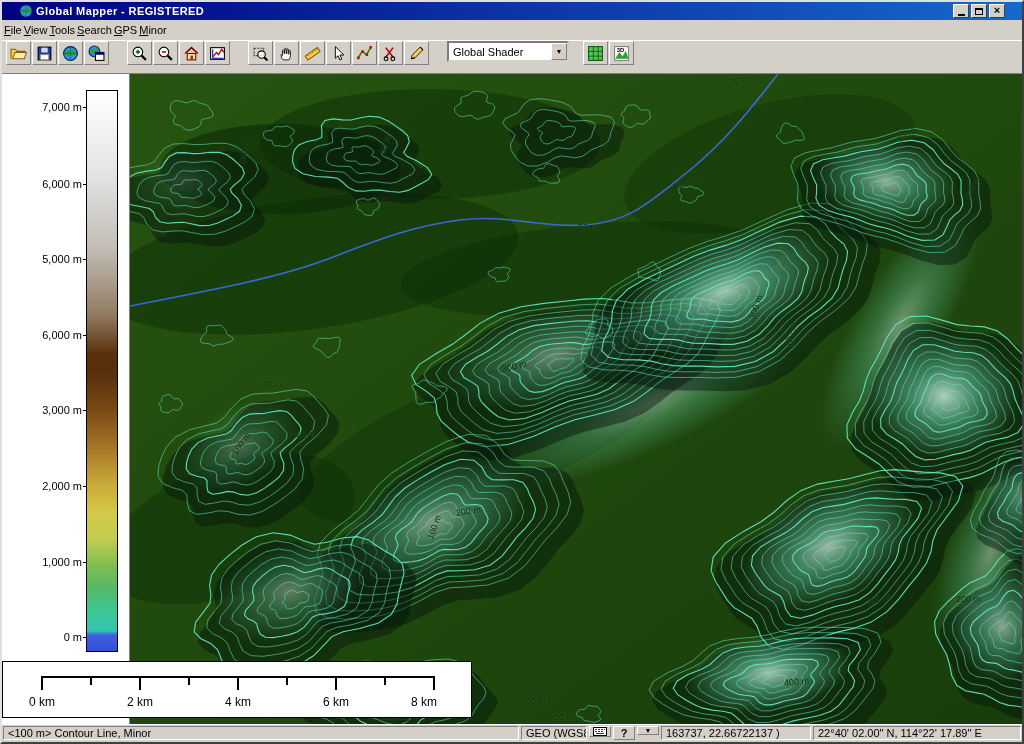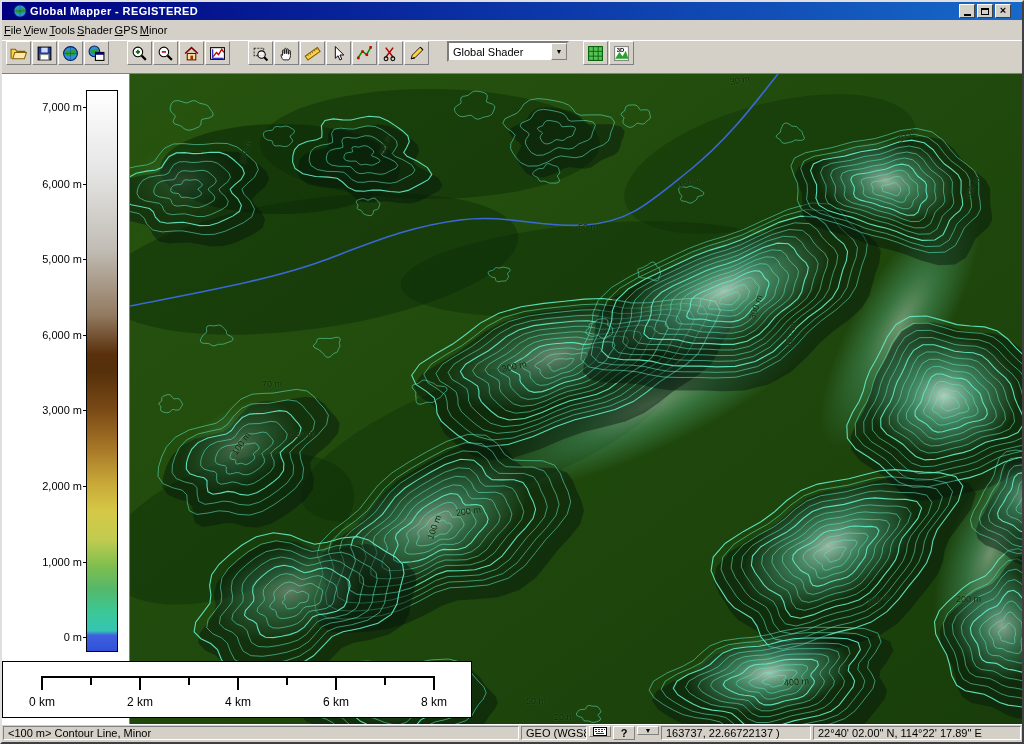--- a/index.html
+++ b/index.html
@@ -1,21 +1,21 @@
 <!DOCTYPE html>
 <html><head>
 <meta charset="utf-8">
 <style>
   *{margin:0;padding:0;box-sizing:border-box}
   html,body{width:1024px;height:744px;overflow:hidden}
   body{font-family:"Liberation Sans",sans-serif;font-size:11px;background:#d4d0c8;color:#000}
   .window{width:1024px;height:744px;border:2px solid;border-color:#dfdfdf #404040 #404040 #dfdfdf;display:flex;flex-direction:column;background:#d4d0c8}
 
   
-  .titlebar{height:18px;background:linear-gradient(90deg,#000080,#1769c9);display:flex;align-items:center;padding:0 10px;flex:0 0 18px}
+  .titlebar{height:18px;background:linear-gradient(90deg,#000080,#1769c9);display:flex;align-items:center;padding:0 16px;flex:0 0 18px}
   .title-icon{width:14px;height:14px;margin:0 3px 0 1px;flex:0 0 14px}
   .title-text{flex:1;color:#fff;font-weight:bold;font-size:11px;letter-spacing:.4px;white-space:nowrap;overflow:hidden}
   .cap-btns{display:flex;gap:2px;margin-right:1px}
   .cap-btn{width:16px;height:14px;background:#d4d0c8;border:1px solid;border-color:#fff #404040 #404040 #fff;display:flex;align-items:center;justify-content:center;font-size:10px;font-weight:bold;line-height:1}
   .glyph-min{width:7px;height:7px;border-bottom:2px solid #000;margin-top:2px}
   .glyph-max{width:8px;height:7px;border:1px solid #000;border-top:2px solid #000}
   .glyph-close{font-size:11px;font-weight:bold;margin-top:-1px}
 
   
   .menubar{height:20px;display:flex;align-items:center;padding-left:1px;background:#d4d0c8;flex:0 0 20px}
@@ -86,21 +86,21 @@
       <span class="cap-btn">
           <span class="glyph-close">×</span>
         </span>
     </span>
   </div>
 
   <div class="menubar">
     <span class="menu-item">File</span>
     <span class="menu-item">View</span>
     <span class="menu-item">Tools</span>
-    <span class="menu-item">Shader</span>
+    <span class="menu-item">Search</span>
     <span class="menu-item">GPS</span>
     <span class="menu-item">Minor</span>
   </div>
 
   <div class="toolbar">
     <span class="tb-group">
       <span class="tb">
         <svg viewBox="0 0 16 16">
           <path d="M1 13V4h4l1.5 2H14v2" fill="#ffd24d" stroke="#806000"></path>
           <path d="M2.5 13l2-6h11l-2 6z" fill="#ffe9a8" stroke="#806000"></path>
@@ -481,21 +481,21 @@
       <span class="sb-tick min" style="left:185px"></span>
       <span class="sb-tick maj" style="left:234px"></span>
       <span class="sb-tick min" style="left:283px"></span>
       <span class="sb-tick maj" style="left:332px"></span>
       <span class="sb-tick min" style="left:381px"></span>
       <span class="sb-tick maj" style="left:430px"></span>
       <span class="sb-label" style="left:17px">0 km</span>
       <span class="sb-label" style="left:115px">2 km</span>
       <span class="sb-label" style="left:213px">4 km</span>
       <span class="sb-label" style="left:311px">6 km</span>
-      <span class="sb-label" style="left:409px">8 km</span>
+      <span class="sb-label" style="left:399px">8 km</span>
     </div>
   </div>
 
   <div class="statusbar">
     <span class="seg seg-tool">&lt;100 m&gt; Contour Line, Minor</span>
     <span class="seg seg-proj">GEO (WGS8</span>
     <span class="sb-btn">
       <svg width="14" height="9" viewBox="0 0 14 9">
         <rect x=".5" y=".5" width="13" height="8" fill="#fff" stroke="#000"></rect>
         <path d="M2 2.5h2M5 2.5h2M8 2.5h2M11 2.5h1M2 4.5h2M5 4.5h2M8 4.5h2M3 6.5h8" stroke="#000" stroke-width=".8"></path>

